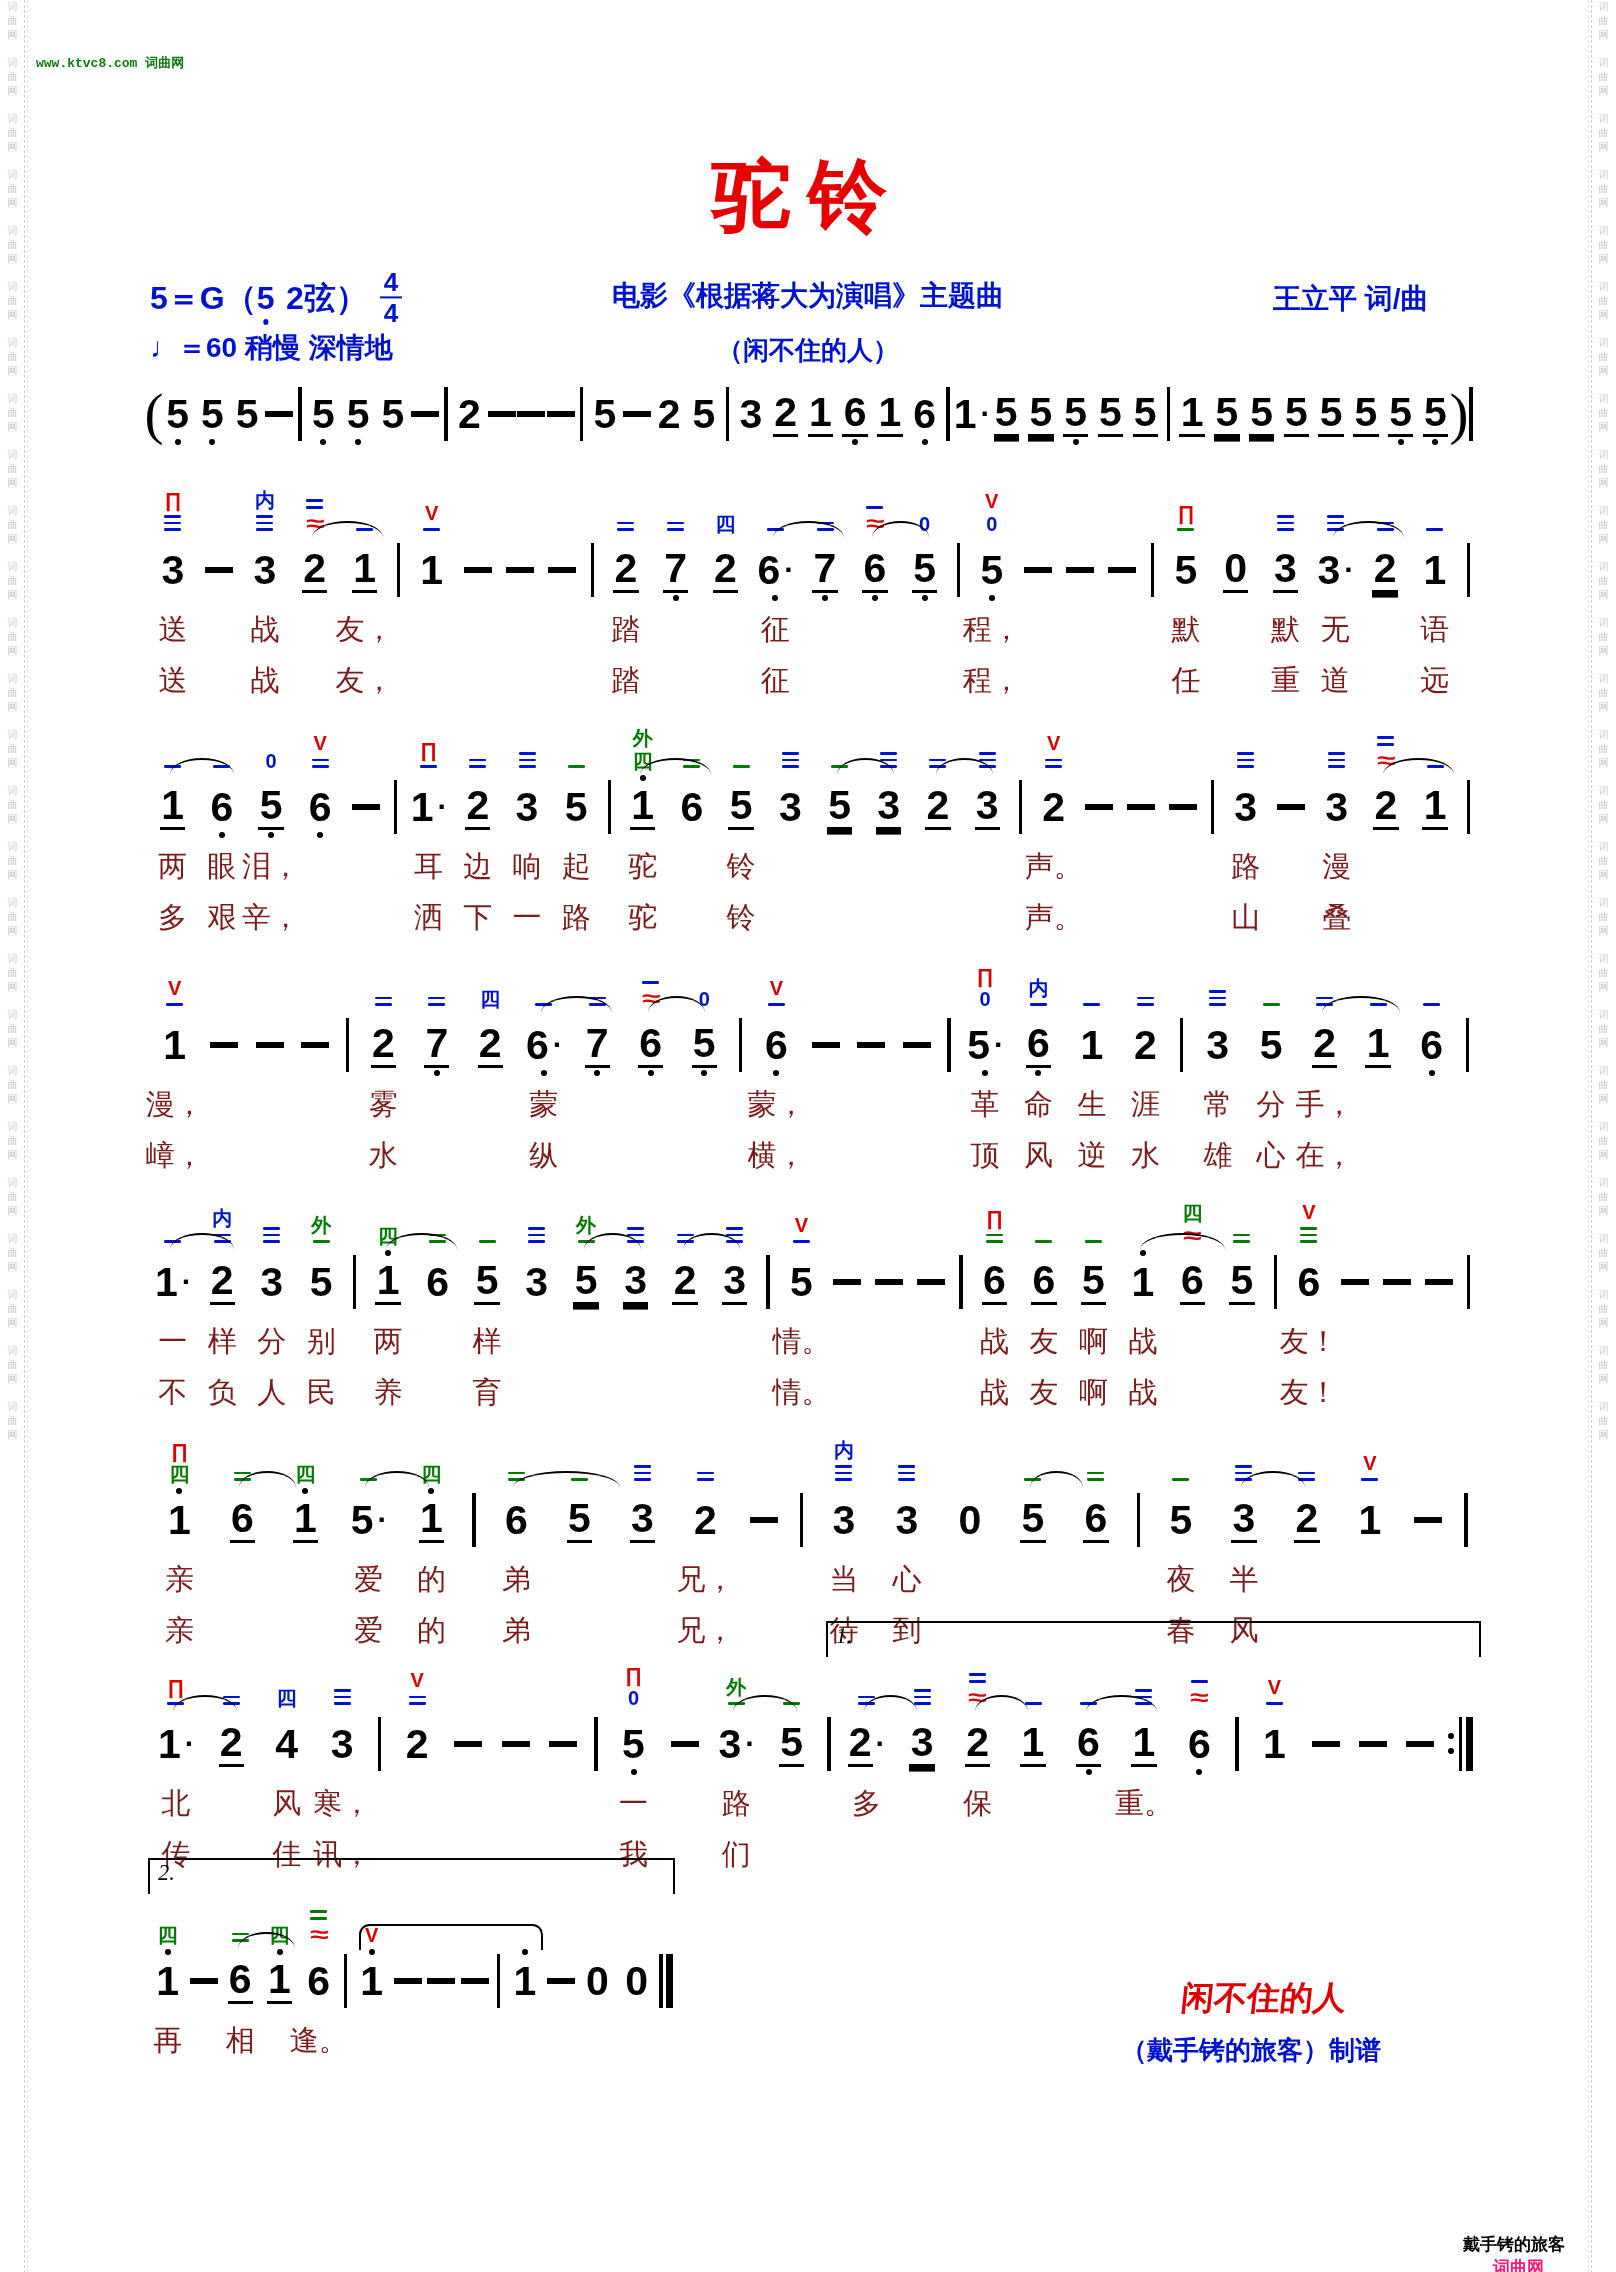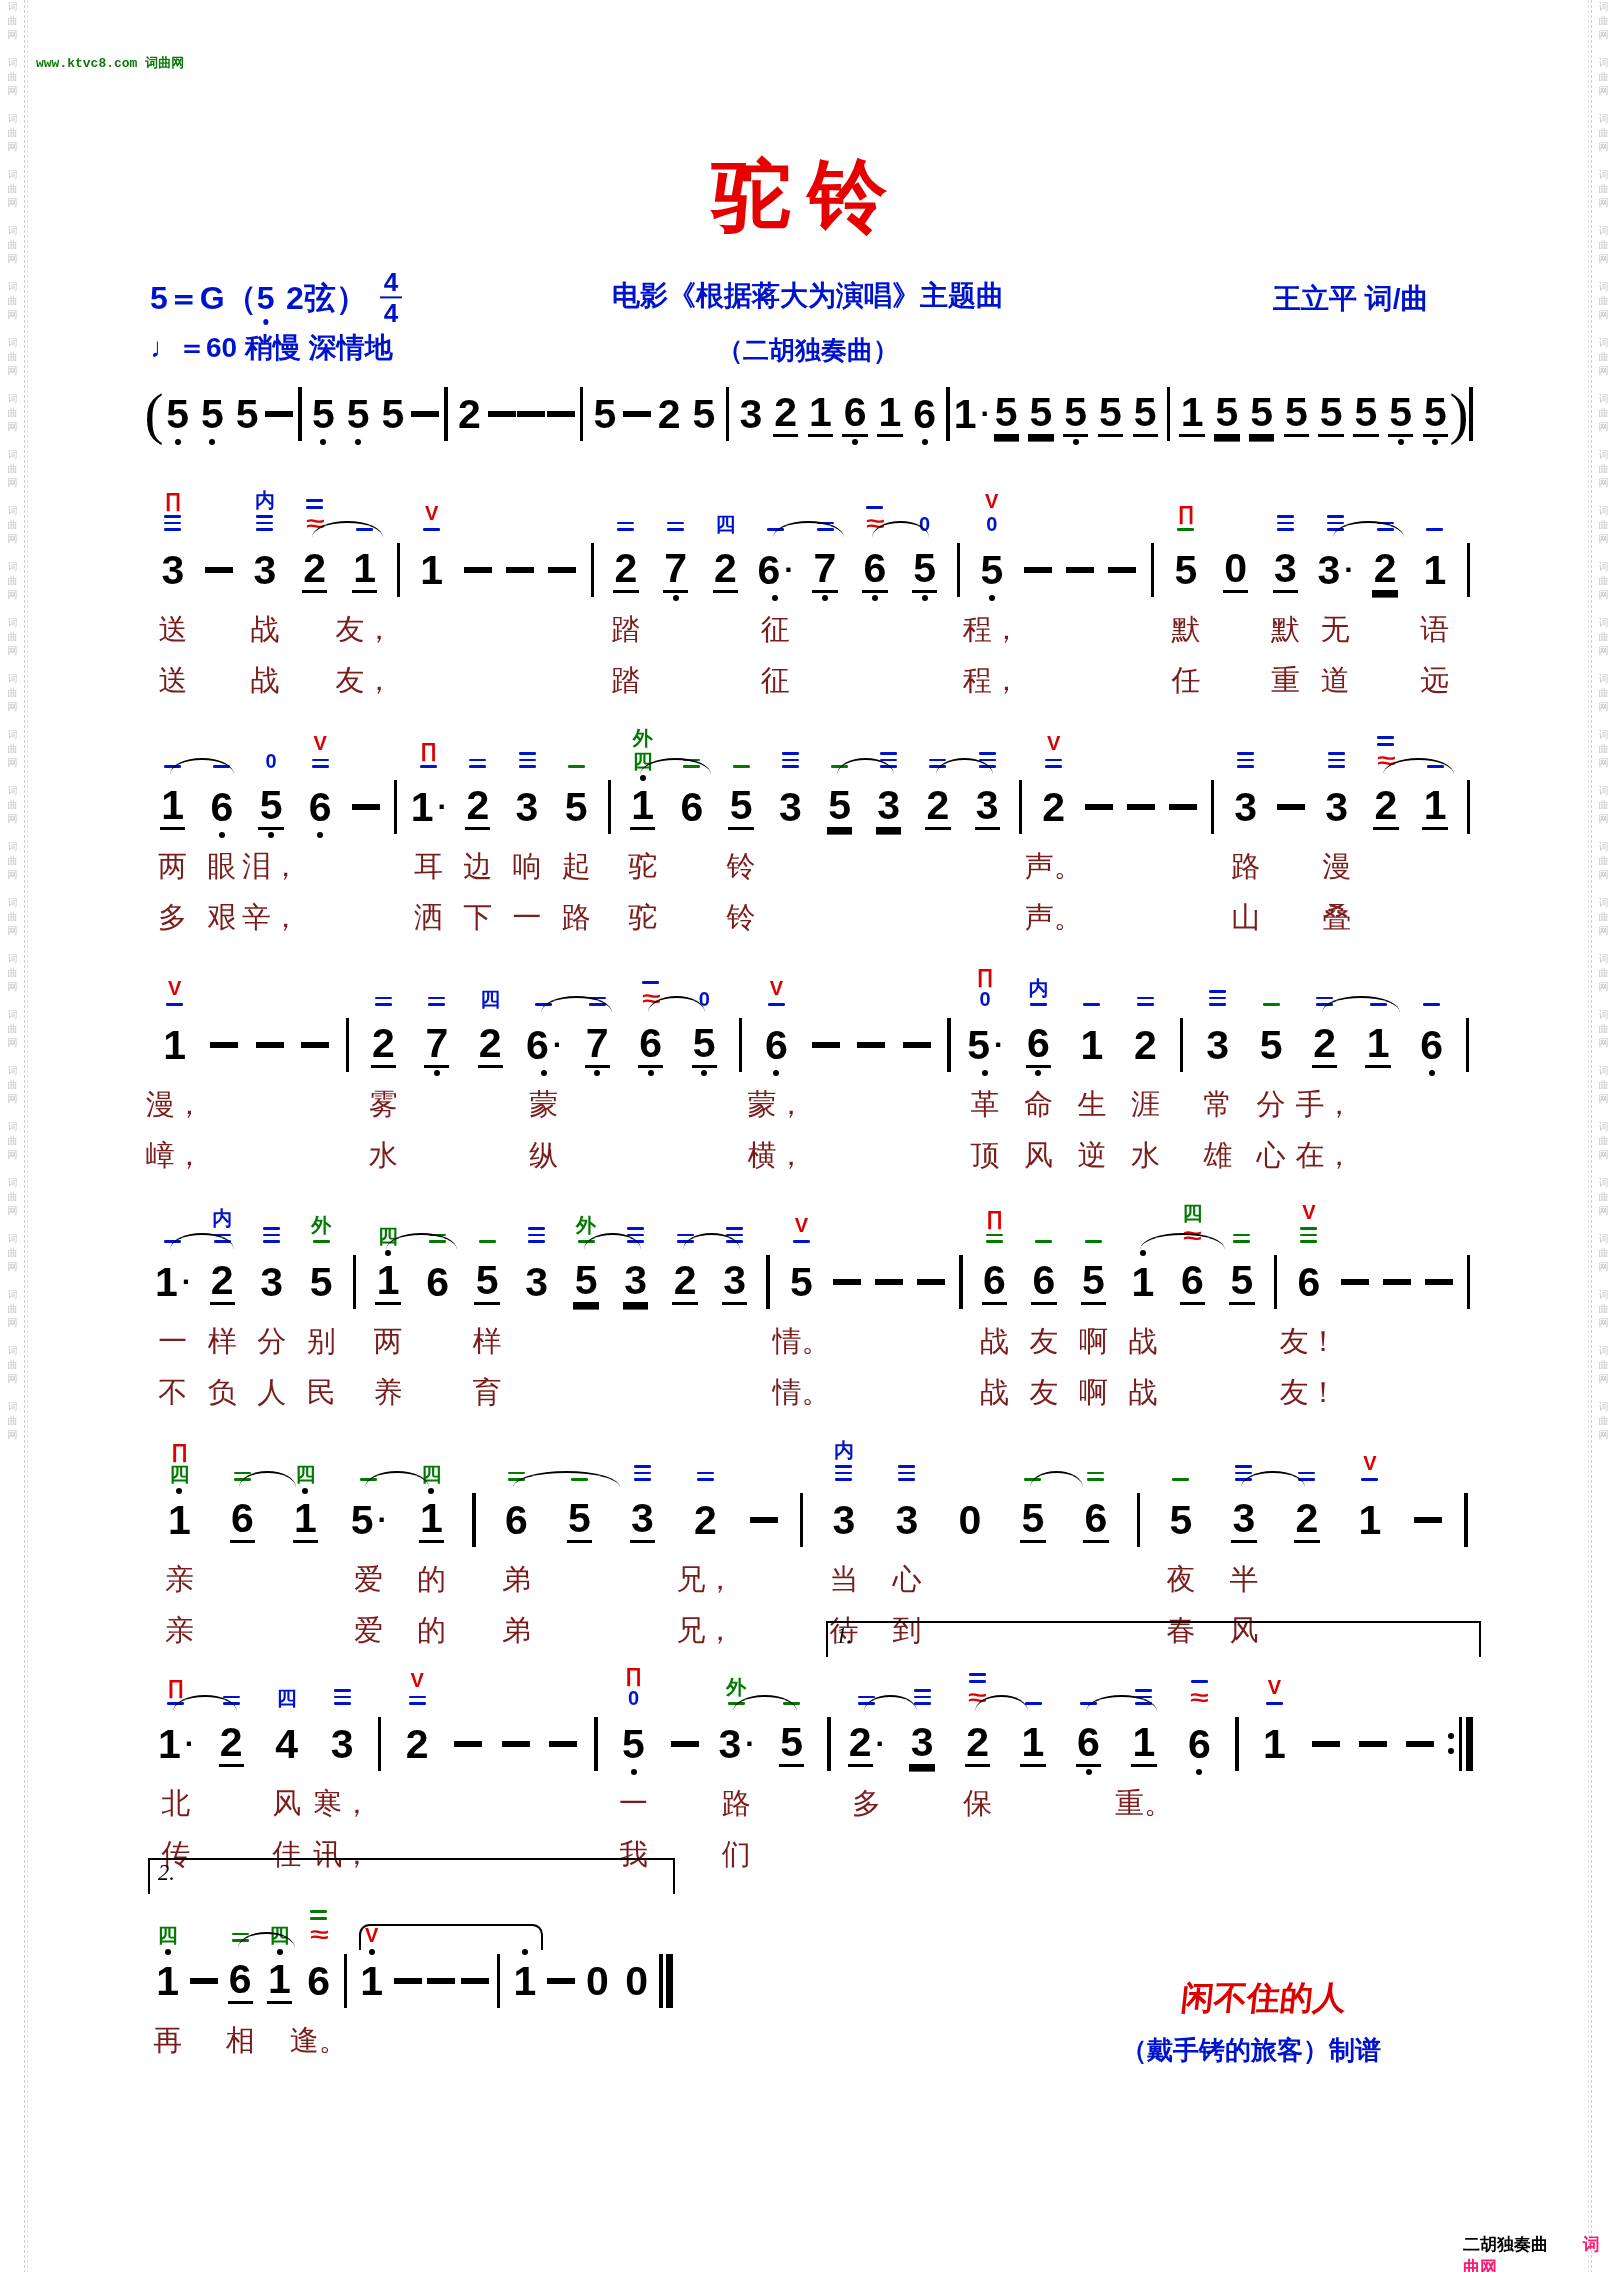--- a/index.html
+++ b/index.html
@@ -289,21 +289,21 @@
 <div class="wm-top">www.ktvc8.com 词曲网</div>
 
 <div class="title">驼铃</div>
 
 <div class="keysig blue">
   <span>5＝G（</span><span class="dotu">5</span> 
   <span>2弦）</span><span class="frac"><span class="num">4</span><span class="den">4</span></span>
 </div>
 <div class="tempo blue">♩＝60 稍慢 深情地</div>
 <div class="subtitle blue">电影《根据蒋大为演唱》主题曲</div>
-<div class="subtitle2 blue">（二胡独奏曲）</div>
+<div class="subtitle2 blue">（闲不住的人）</div>
 <div class="composer blue">王立平 词/曲</div>
 
 <div id="score">
     <div class="system" style="left: 148px; top: 379px; width: 1329px;">
       <div class="cols">
         <div class="col" style="flex-grow: 0.35;">
           <div class="note">
             <div class="dslot"></div>
             <div class="digrow">
               <div class="paren">(</div>
@@ -3662,16 +3662,16 @@
           <div class="lyr"></div>
         </div>
       </div>
     </div>
   </div>
 
 <div class="sig-red">闲不住的人</div>
 <div class="sig-blue">（戴手铐的旅客）制谱</div>
 
 <div class="footer">
-  <span class="src">二胡独奏曲</span>
+  <span class="src">戴手铐的旅客</span>
   <span class="pink">词曲网</span>
 </div>
 
 
 </body></html>

